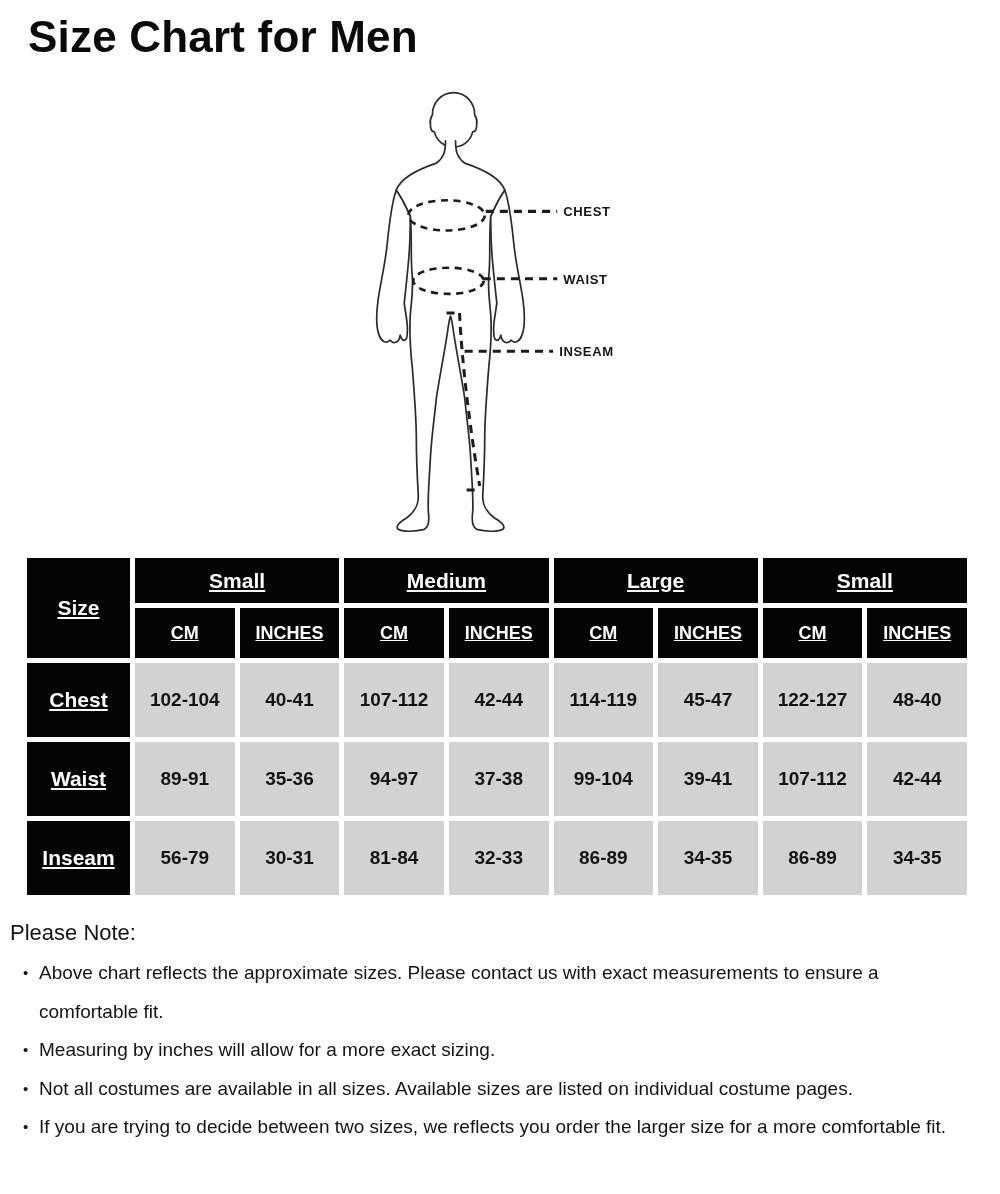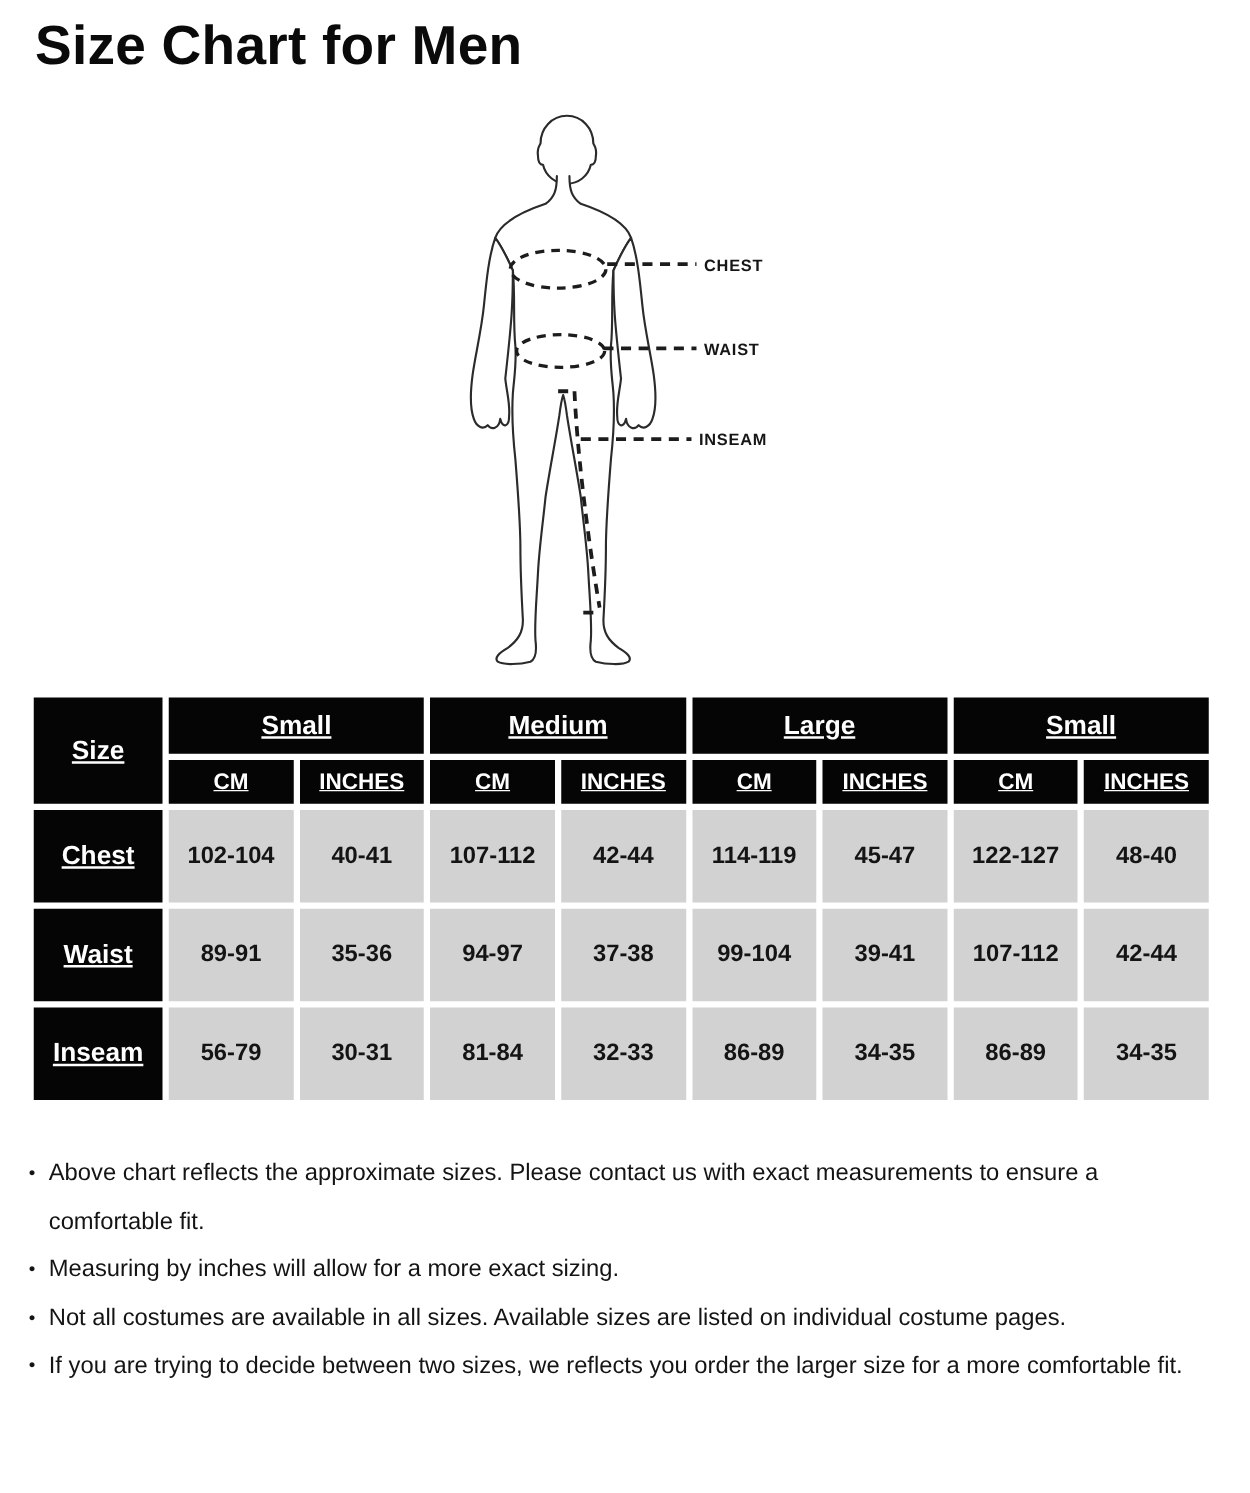--- a/index.html
+++ b/index.html
@@ -13,21 +13,21 @@
   .body-line{fill:#ffffff;stroke:#2b2b2b;stroke-width:1.7;stroke-linejoin:round;stroke-linecap:round;}
   .dash-ellipse{fill:none;stroke:#1c1c1c;stroke-width:2.6;stroke-dasharray:7 5.5;}
   .dash-line{fill:none;stroke:#1c1c1c;stroke-width:3;stroke-dasharray:8 6;}
   .fig-label{font-family:"Liberation Sans","DejaVu Sans",sans-serif;font-size:13px;font-weight:bold;fill:#161616;letter-spacing:.6px;}
 
   table.size-table{position:absolute;left:22px;top:553px;width:950px;border-collapse:separate;border-spacing:5px;table-layout:fixed;}
   .size-table th,.size-table td{padding:0;text-align:center;vertical-align:middle;font-weight:bold;}
   .size-table .hd{background:#050505;color:#fff;font-weight:bold;text-decoration:underline;}
   .size-table col.c-size{width:103px;}
   .group-row th{height:45px;font-size:21px;}
-  .unit-row th{height:35px;font-size:18px;}
+  .unit-row th{height:50px;font-size:18px;}
   .corner{font-size:21px;margin-top:47px;}
   .data-row th{height:74px;font-size:21px;}
   .data-row td{background:#d2d2d2;color:#141414;font-size:19px;height:74px;}
 
   .notes{position:absolute;left:10px;top:920px;width:952px;}
   .notes-heading{font-size:22px;color:#141414;margin:0 0 8px 0;}
   .note-item{display:flex;line-height:38.5px;font-size:19px;color:#141414;}
   .note-bullet{flex:0 0 16px;margin-left:13px;font-size:15px;text-align:left;}
   .note-text{flex:1;}
 </style>
@@ -124,20 +124,21 @@
       <td>32-33</td>
       <td>86-89</td>
       <td>34-35</td>
       <td>86-89</td>
       <td>34-35</td>
     </tr>
   </tbody>
     </table>
 
   <div class="notes">
+    <p class="notes-heading">Please Note:</p>
     <div class="note-item">
       <span class="note-bullet">•</span>
       <span class="note-text">Above chart reflects the approximate sizes. Please contact us with exact measurements to ensure a comfortable fit.</span>
     </div>
     <div class="note-item">
       <span class="note-bullet">•</span>
       <span class="note-text">Measuring by inches will allow for a more exact sizing.</span>
     </div>
     <div class="note-item">
       <span class="note-bullet">•</span>

